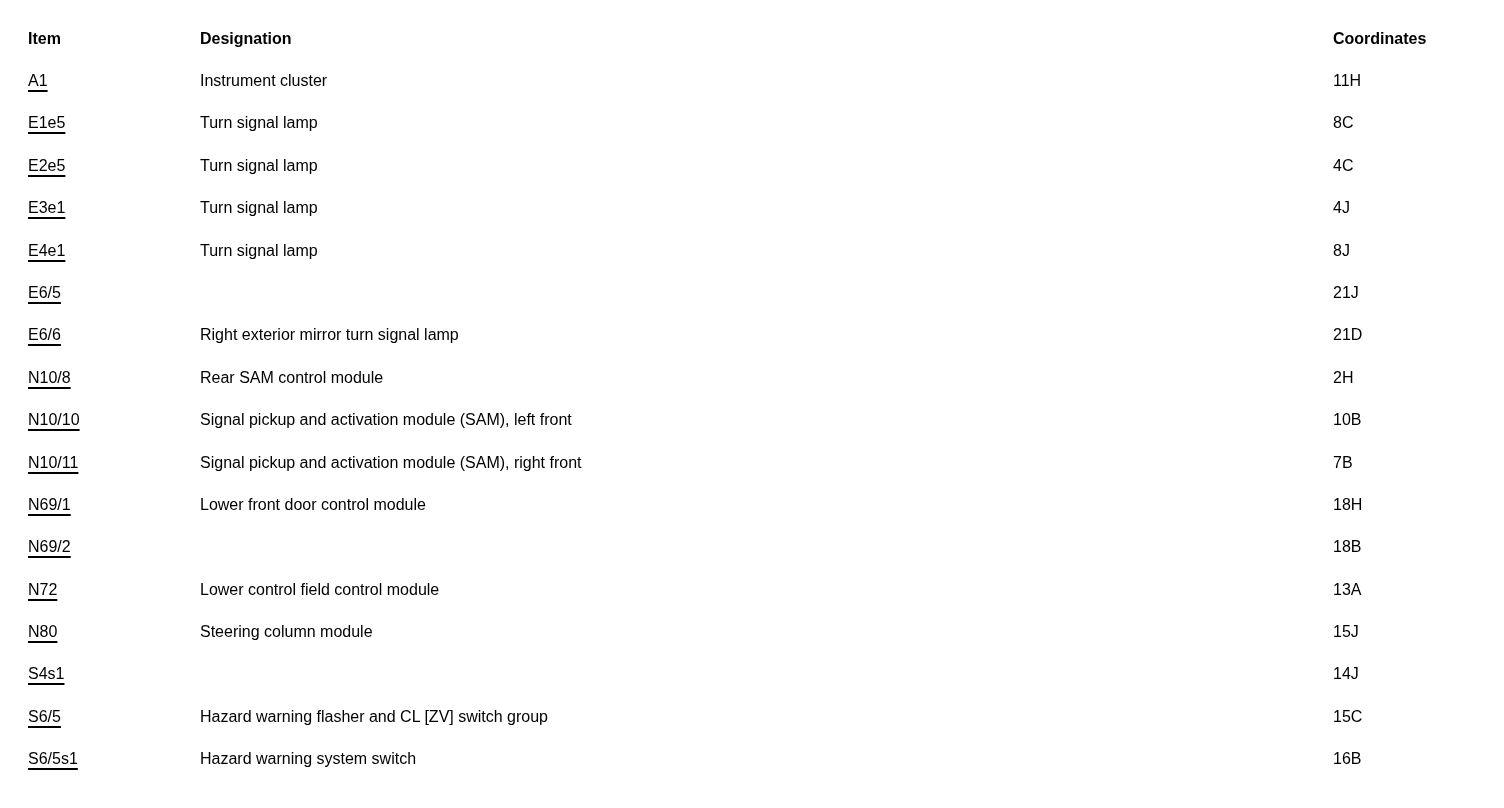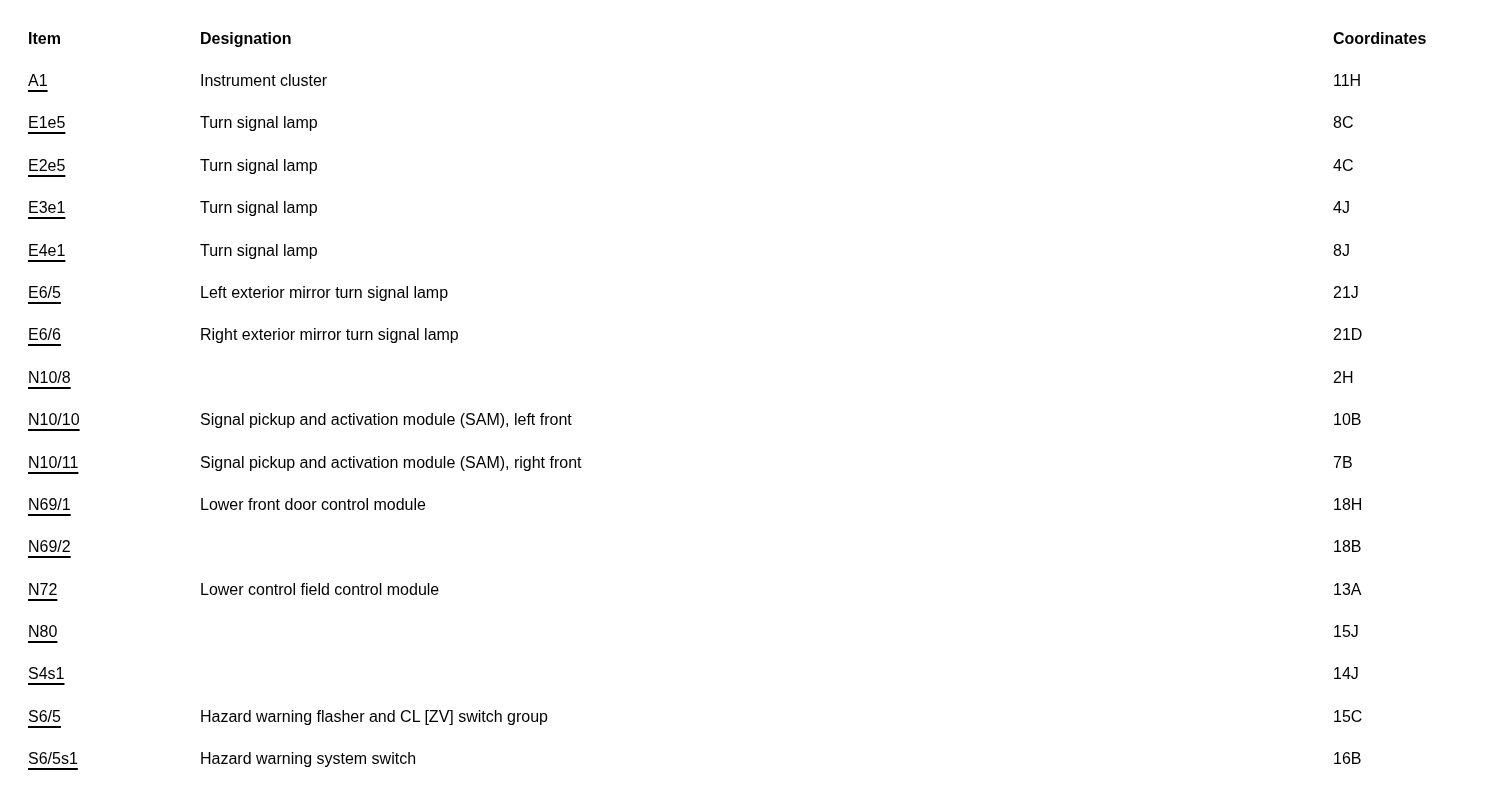--- a/index.html
+++ b/index.html
@@ -109,30 +109,30 @@
           <span class="pos-designation">Turn signal lamp</span>
           <span class="pos-coordinates">4J</span>
         </div>
         <div class="row-flex">
           <span class="pos-item"><a class="item-link">E4e1</a></span>
           <span class="pos-designation">Turn signal lamp</span>
           <span class="pos-coordinates">8J</span>
         </div>
         <div class="row-flex">
           <span class="pos-item"><a class="item-link">E6/5</a></span>
-          <span class="pos-designation">Left exterior mirror turn signal lamp</span>
           <span class="pos-coordinates">21J</span>
         </div>
         <div class="row-flex">
           <span class="pos-item"><a class="item-link">E6/6</a></span>
           <span class="pos-designation">Right exterior mirror turn signal lamp</span>
           <span class="pos-coordinates">21D</span>
         </div>
         <div class="row-flex">
           <span class="pos-item"><a class="item-link">N10/8</a></span>
+          <span class="pos-designation">Rear SAM control module</span>
           <span class="pos-coordinates">2H</span>
         </div>
         <div class="row-flex">
           <span class="pos-item"><a class="item-link">N10/10</a></span>
           <span class="pos-designation">Signal pickup and activation module (SAM), left front</span>
           <span class="pos-coordinates">10B</span>
         </div>
         <div class="row-flex">
           <span class="pos-item"><a class="item-link">N10/11</a></span>
           <span class="pos-designation">Signal pickup and activation module (SAM), right front</span>
@@ -147,20 +147,21 @@
           <span class="pos-item"><a class="item-link">N69/2</a></span>
           <span class="pos-coordinates">18B</span>
         </div>
         <div class="row-flex">
           <span class="pos-item"><a class="item-link">N72</a></span>
           <span class="pos-designation">Lower control field control module</span>
           <span class="pos-coordinates">13A</span>
         </div>
         <div class="row-flex">
           <span class="pos-item"><a class="item-link">N80</a></span>
+          <span class="pos-designation">Steering column module</span>
           <span class="pos-coordinates">15J</span>
         </div>
         <div class="row-flex">
           <span class="pos-item"><a class="item-link">S4s1</a></span>
           <span class="pos-coordinates">14J</span>
         </div>
         <div class="row-flex">
           <span class="pos-item"><a class="item-link">S6/5</a></span>
           <span class="pos-designation">Hazard warning flasher and CL [ZV] switch group</span>
           <span class="pos-coordinates">15C</span>

